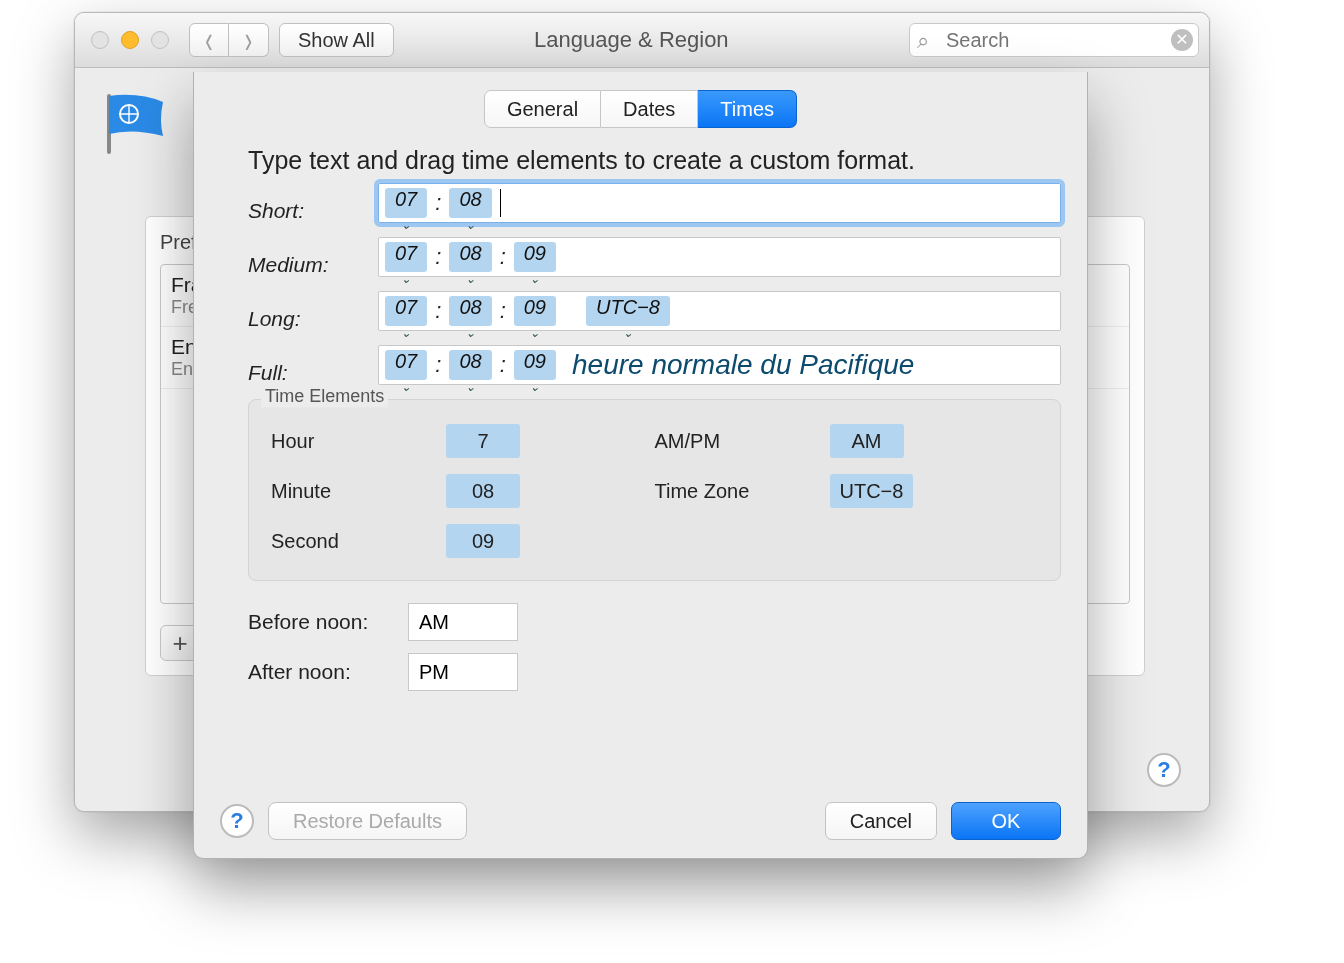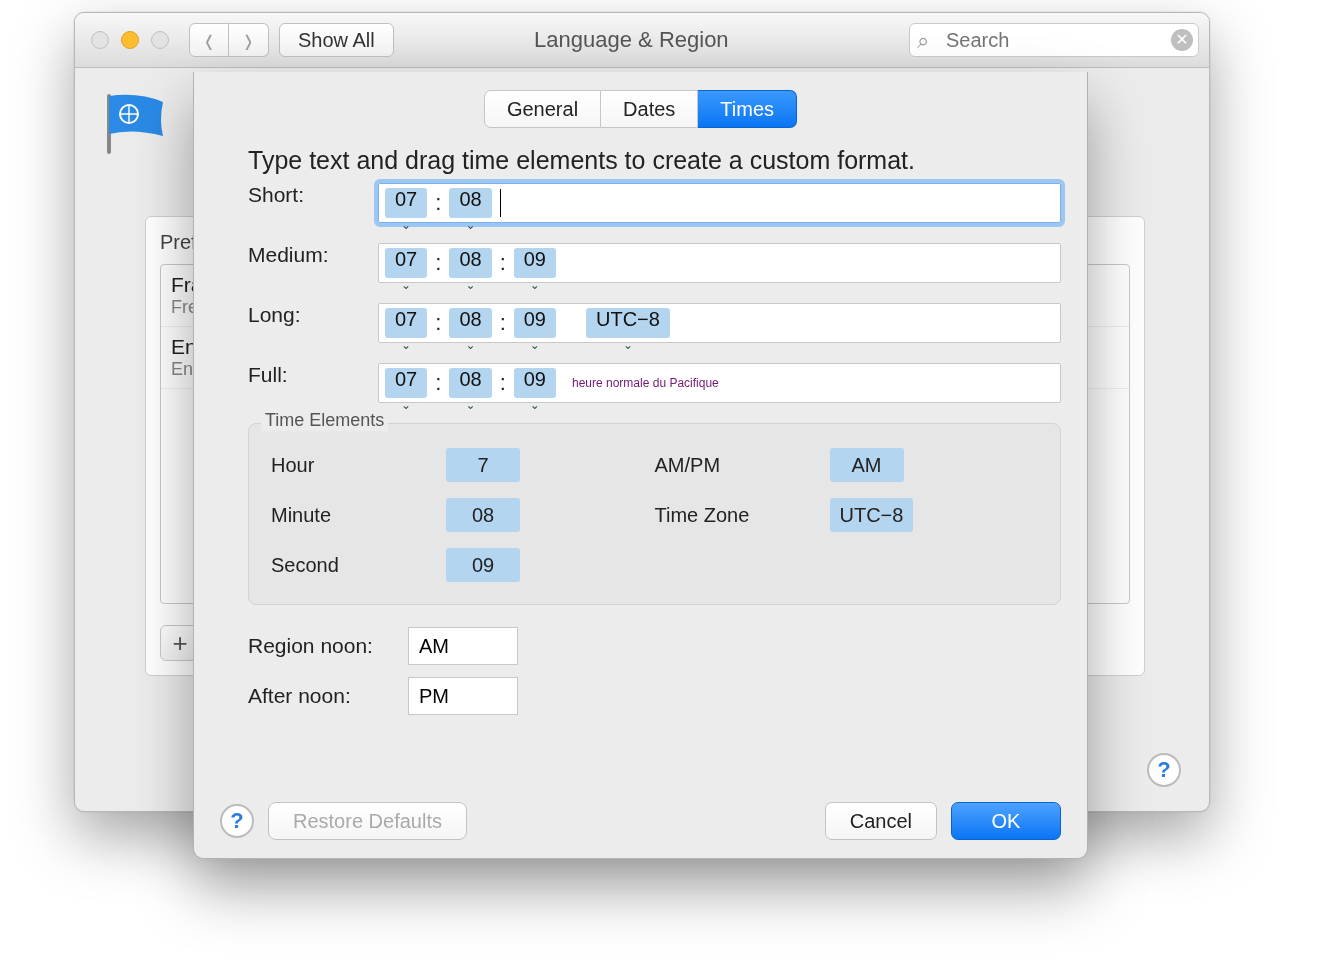--- a/index.html
+++ b/index.html
@@ -144,21 +144,21 @@
   }
   .seg:first-child{border-top-left-radius:7px;border-bottom-left-radius:7px;}
   .seg:last-child{border-top-right-radius:7px;border-bottom-right-radius:7px;}
   .seg + .seg{ border-left:none;}
   .seg.active{ background:linear-gradient(#3a99fc,#0a75f5); color:#fff; border-color:#0a63cf;}
 
   .hint{ font-size:25px; color:#222; margin: 4px 0 8px 0; padding-left:28px;}
 
   .rows{ padding-left:28px; }
   .row{
-    display:flex; align-items:flex-start; margin-bottom:20px;
+    display:flex; align-items:flex-end; margin-bottom:14px;font-style:italic;
   }
   .rlabel{ width:130px; text-align:left; font-size:21px; }
   .fieldwrap{
     flex:1;
     height:40px;
     border:1px solid #c8c8c8;
     background:#fff;
     border-radius:2px;
     display:flex;align-items:center;
     padding:0 6px;
@@ -170,21 +170,21 @@
   }
   .token{
     height:30px; padding:0 10px;
     background: var(--token-blue);
     border-radius:3px;
     display:flex;align-items:center;gap:6px;
     font-size:20px; color:#111;flex-direction:column;
   }
   .token .car{ font-size:12px; color:#355; transform:translateY(1px);}
   .sep{ font-size:22px; color:#222; padding:0 2px;}
-  .tzplain{ font-size:12px; color:#701a75; padding-left:10px;}
+  .tzplain{ font-size:28px; color:#0c4a6e; padding-left:10px;}
   .cursor {
     width:1px;height:28px; background:#000; margin-left:2px;
   }
 
   .group{
     margin-left:28px;
     border:1px solid #d3d3d3;
     background:#e6e6e6;
     border-radius:8px;
     padding:16px 22px 14px 22px;
@@ -418,21 +418,21 @@
           </div>
         <div class="gridrow">
             <div class="glabel">Time Zone</div>
             <div class="gval">UTC−8</div>
           </div>
       </div>
     </div>
   </div>
 
   <div class="noonrow">
-    <div class="noonlabel">Region noon:</div>
+    <div class="noonlabel">Before noon:</div>
     <input class="nooninput" value="AM" style="">
   </div>
   <div class="noonrow">
     <div class="noonlabel">After noon:</div>
     <input class="nooninput" value="PM" style="">
   </div>
 
   <div class="footer">
     <div class="helpbtn">?</div>
     <div class="btn disabled">Restore Defaults</div>

